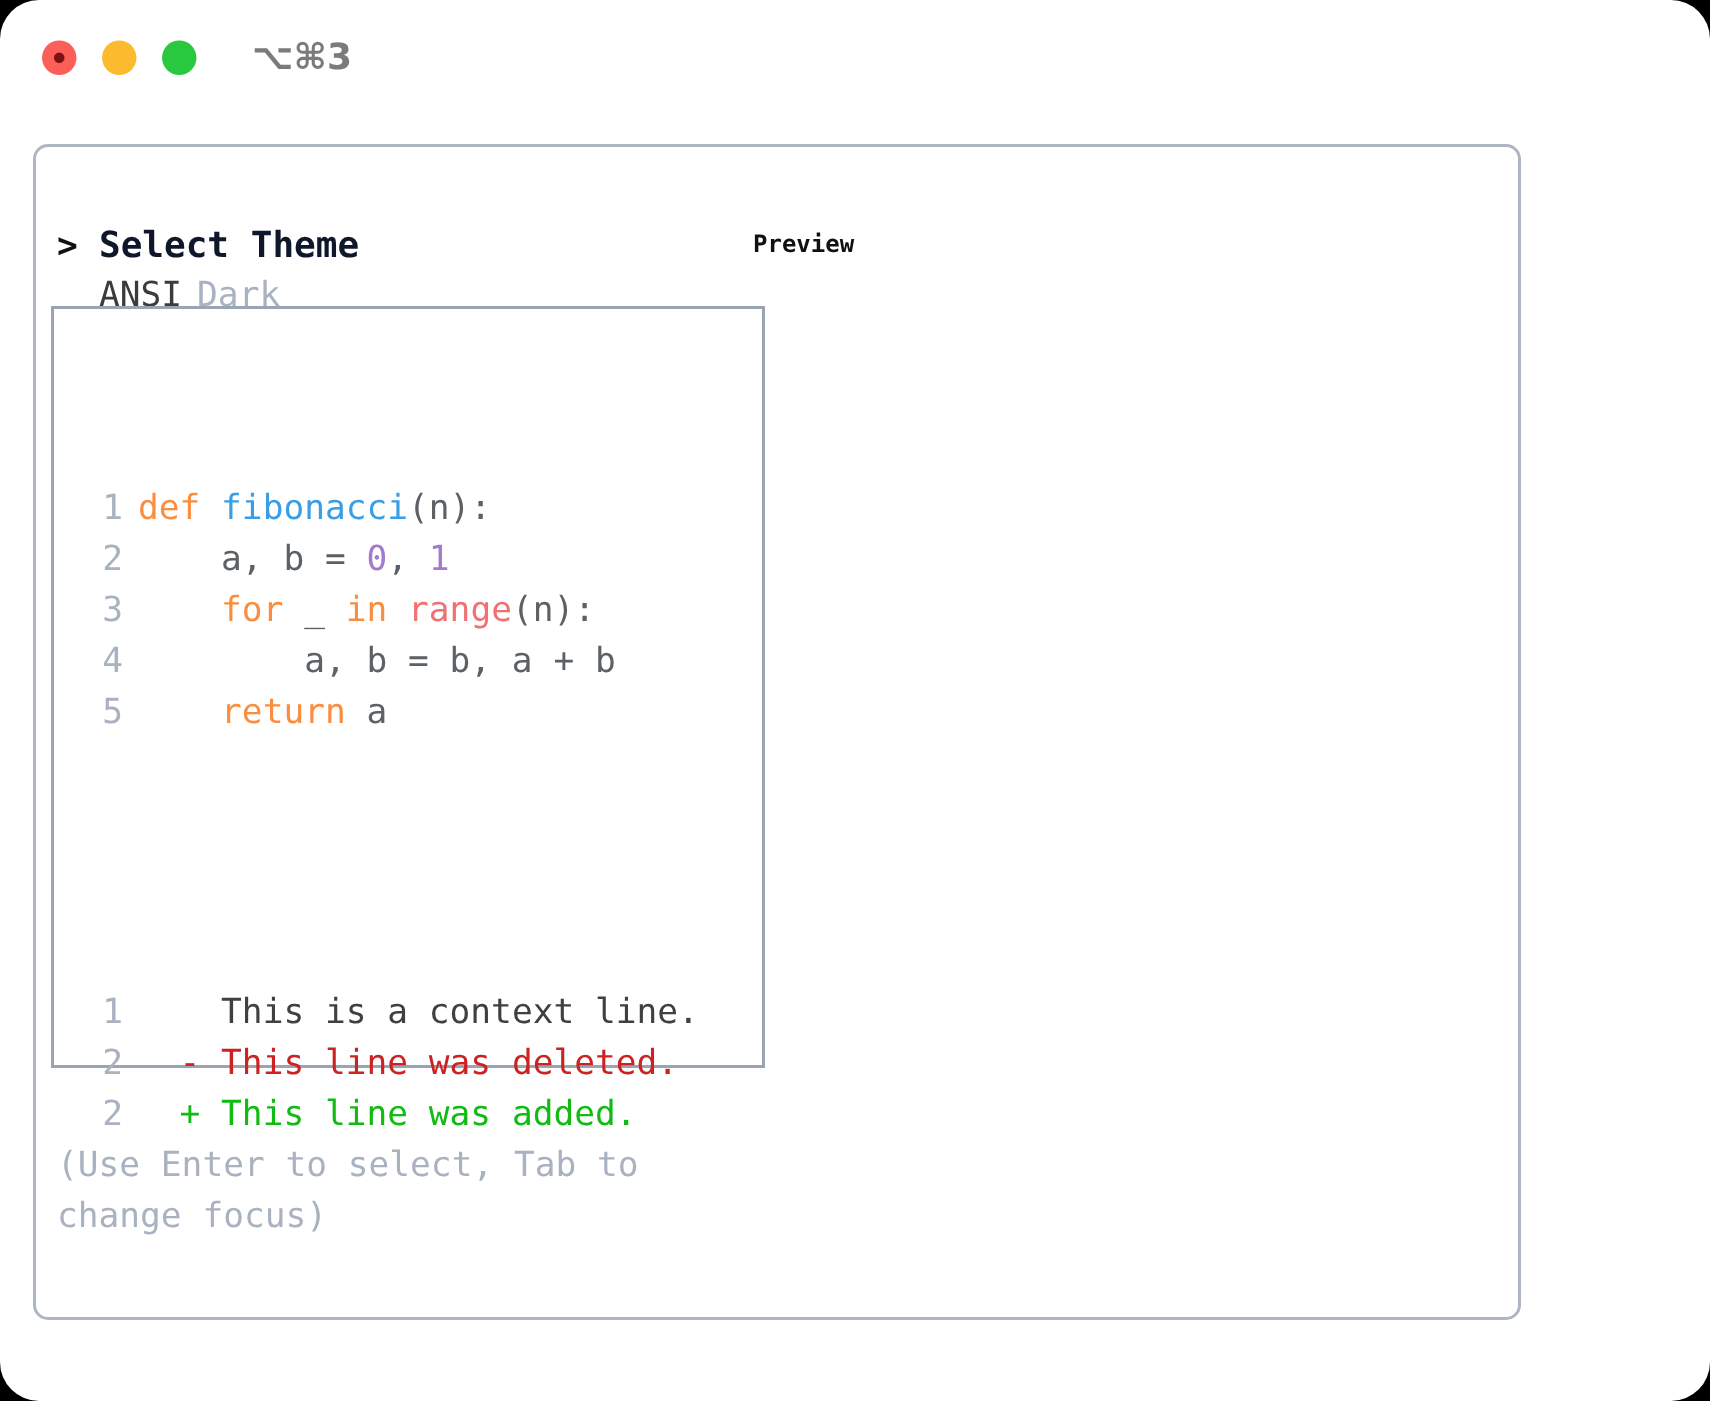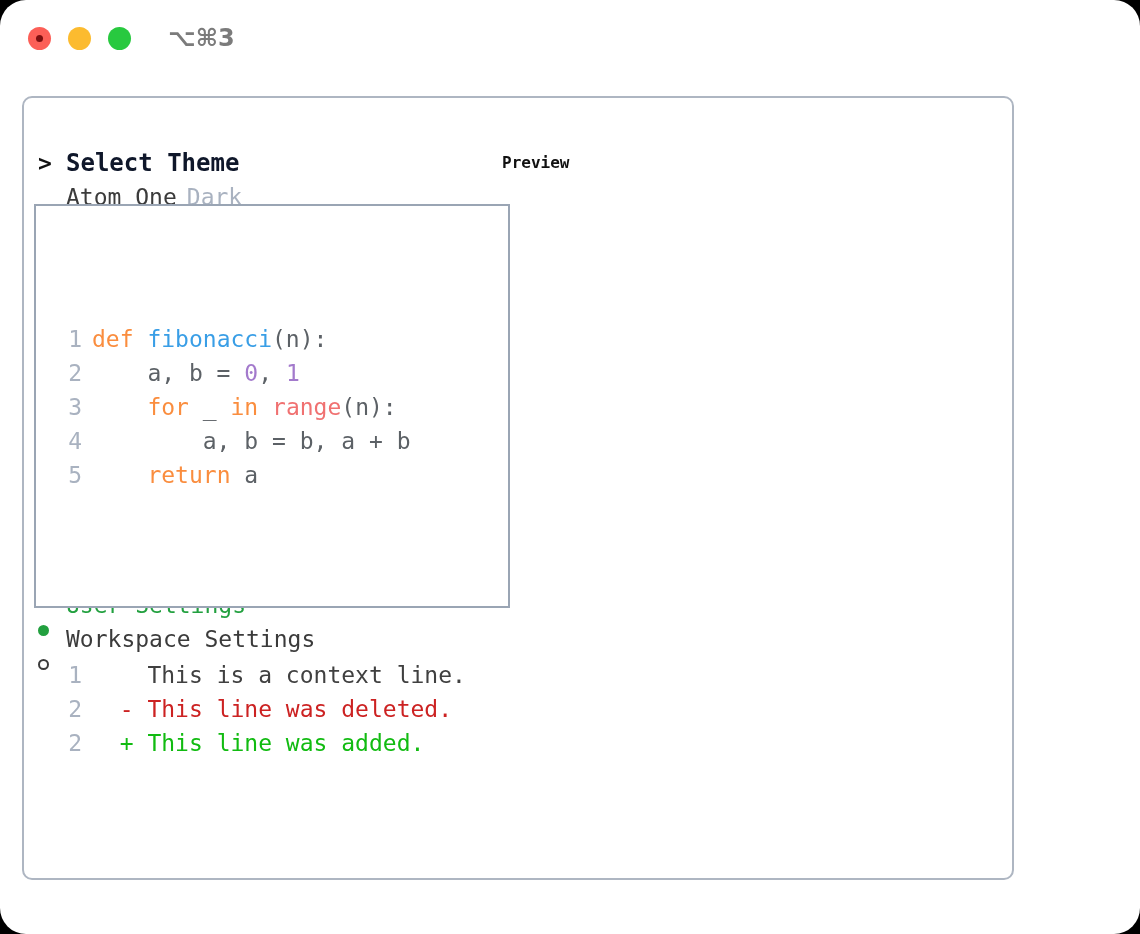--- a/index.html
+++ b/index.html
@@ -152,21 +152,21 @@
     font-size: 16px;
     font-weight: bold;
     color: #111111;
     line-height: 34px;
   }
   .preview-box {
     position: absolute;
     left: 10px;
     top: 106px;
     width: 476px;
-    height: 404px;
+    height: 508px;
     border: 2px solid #9aa5b4;
     box-sizing: border-box;
     background: #ffffff;
   }
   .code-area {
     position: absolute;
     left: 12px;
     top: 48px;
     font-size: 23px;
     line-height: 34px;
@@ -206,20 +206,21 @@
   </div>
 
   <div class="panel">
 
     <div class="left-col">
       <div class="row">
         <span class="chev">&gt;</span>
         <span class="section-head">Select Theme</span>
       </div>
       <div id="theme-list">
+          <div class="row"><span class="marker"><span class="bullet hollow"></span></span><span class="label-main">ANSI</span><span class="label-kind">Dark</span></div>
           <div class="row"><span class="marker"><span class="bullet hollow"></span></span><span class="label-main">Atom One</span><span class="label-kind">Dark</span></div>
           <div class="row"><span class="marker"><span class="bullet hollow"></span></span><span class="label-main">Ayu</span><span class="label-kind">Dark</span></div>
           <div class="row"><span class="marker"><span class="bullet hollow"></span></span><span class="label-main">Default</span><span class="label-kind">Dark</span></div>
           <div class="row"><span class="marker"><span class="bullet hollow"></span></span><span class="label-main">Dracula</span><span class="label-kind">Dark</span></div>
           <div class="row"><span class="marker"><span class="bullet hollow"></span></span><span class="label-main">GitHub</span><span class="label-kind">Dark</span></div>
           <div class="row"><span class="marker"><span class="bullet hollow"></span></span><span class="label-main">ANSI Light</span><span class="label-kind">Light</span></div>
           <div class="row"><span class="marker"><span class="bullet filled"></span></span><span class="label-main selected">Ayu Light</span><span class="label-kind">Light</span></div>
           <div class="row"><span class="marker"><span class="bullet hollow"></span></span><span class="label-main">Default Light</span><span class="label-kind">Light</span></div>
           <div class="row"><span class="marker"><span class="bullet hollow"></span></span><span class="label-main">GitHub Light</span><span class="label-kind">Light</span></div>
           <div class="row"><span class="marker"><span class="bullet hollow"></span></span><span class="label-main">Google Code</span><span class="label-kind">Light</span></div>
@@ -227,20 +228,21 @@
         </div>
 
       <div class="spacer-row"></div>
 
       <div id="apply-list">
           <div class="row"><span class="marker"><span class="bullet filled"></span></span><span class="label-main selected">User Settings</span></div>
           <div class="row"><span class="marker"><span class="bullet hollow"></span></span><span class="label-main">Workspace Settings</span></div>
         </div>
     </div>
 
+    <div class="hint">(Use Enter to select, Tab to change focus)</div>
 
     <div class="right-col">
       <div class="preview-title">Preview</div>
     </div>
 
     <div class="preview-box">
       <div class="code-area">
         <div id="code-lines"><div class="code-line"><span class="lno">1</span><span class="tok-kw">def </span><span class="tok-fn">fibonacci</span><span class="tok-plain">(n):</span></div><div class="code-line"><span class="lno">2</span><span class="tok-plain">    a, b = </span><span class="tok-num">0</span><span class="tok-plain">, </span><span class="tok-num">1</span></div><div class="code-line"><span class="lno">3</span><span class="tok-plain">    </span><span class="tok-kw">for</span><span class="tok-plain"> _ </span><span class="tok-kw">in</span><span class="tok-plain"> </span><span class="tok-built">range</span><span class="tok-plain">(n):</span></div><div class="code-line"><span class="lno">4</span><span class="tok-plain">        a, b = b, a + b</span></div><div class="code-line"><span class="lno">5</span><span class="tok-plain">    </span><span class="tok-kw">return</span><span class="tok-plain"> a</span></div></div>
         <div class="gap-line"></div>
         <div id="diff-lines"><div class="code-line"><span class="lno">1</span><span class="diff-ctx">    </span><span class="diff-ctx">This is a context line.</span></div><div class="code-line"><span class="lno">2</span><span class="diff-del">  - </span><span class="diff-del">This line was deleted.</span></div><div class="code-line"><span class="lno">2</span><span class="diff-add">  + </span><span class="diff-add">This line was added.</span></div></div>

